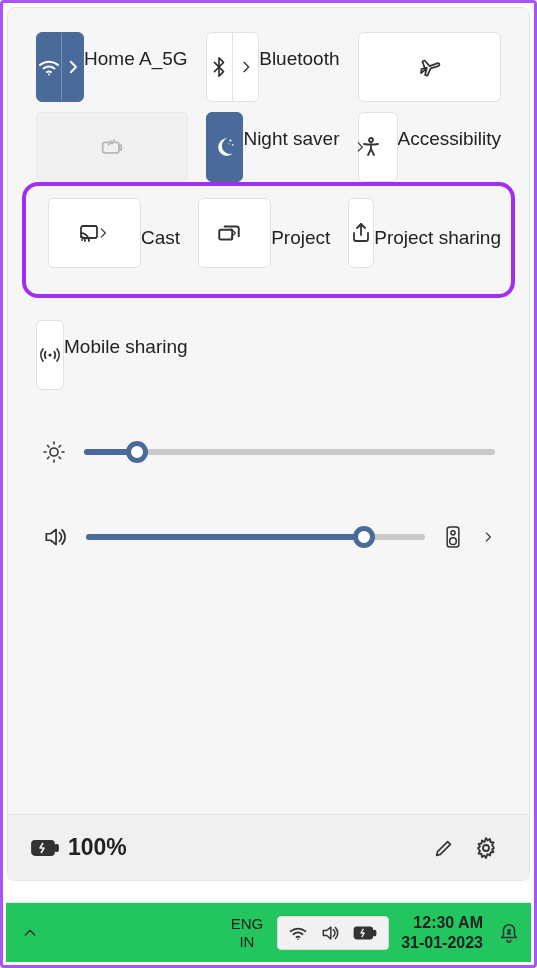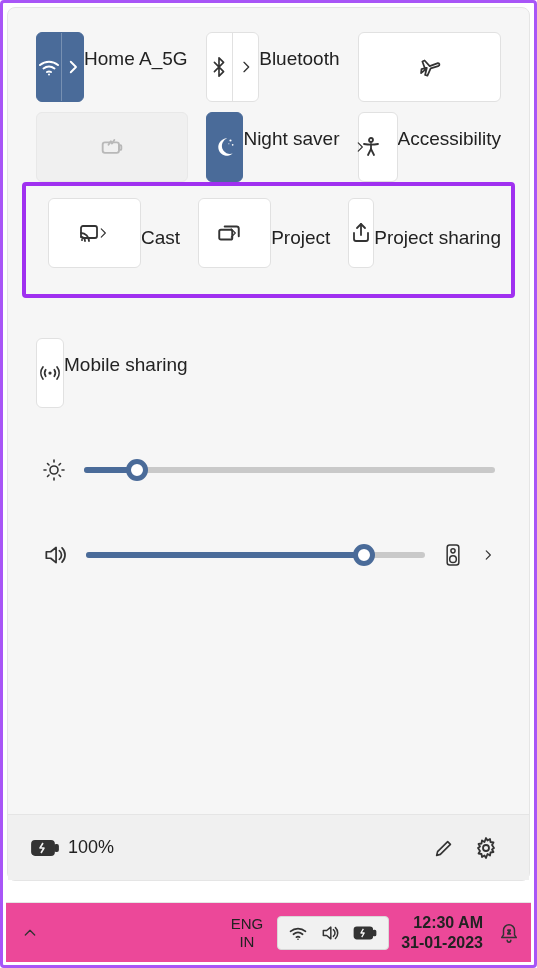--- a/index.html
+++ b/index.html
@@ -74,22 +74,22 @@
     margin-top: 10px;
     margin-bottom: 26px;
     text-align: center;
     white-space: nowrap;
   }
   .tile-label.disabled { color: #b8b8b8; }
 
   .highlight-row {
     grid-column: 1 / span 3;
     border: 4px solid #a030f0;
-    border-radius: 4px;
-    margin: -10px -14px 30px -14px;
+    border-radius: 16px;
+    margin: -10px -14px 12px -14px;
     padding: 12px 10px 26px 22px;
     display: grid;
     grid-template-columns: repeat(3, 1fr);
     gap: 0 18px;
   }
   .highlight-row .tile-label { margin-bottom: 0; }
 
   .sliders {
     padding: 50px 34px 24px 34px;
   }
@@ -131,36 +131,37 @@
     border-top: 1px solid #e5e5e5;
     background: #f0f0f0;
     display: flex;
     align-items: center;
     padding: 0 22px;
   }
   .battery-status {
     display: flex;
     align-items: center;
     gap: 8px;
-    font-size: 18px;
+    font-size: 23px;
     color: #222;
+    font-weight: bold;
   }
   .spacer { flex: 1; }
   .icon-btn {
     width: 42px; height: 42px;
     display: flex; align-items: center; justify-content: center;
     cursor: pointer;
     border-radius: 4px;
   }
 
   .taskbar {
     position: absolute;
     bottom: 3px; left: 3px; right: 3px;
     height: 60px;
-    background: #ec4899;
+    background: #22c55e;
     border-top: 1px solid #e5e5e5;
     display: flex;
     align-items: center;
     padding: 0 8px;
     gap: 6px;
   }
   .tray-chevron { padding: 6px 8px; cursor: pointer; }
   .lang {
     text-align: center;
     font-size: 15px;

